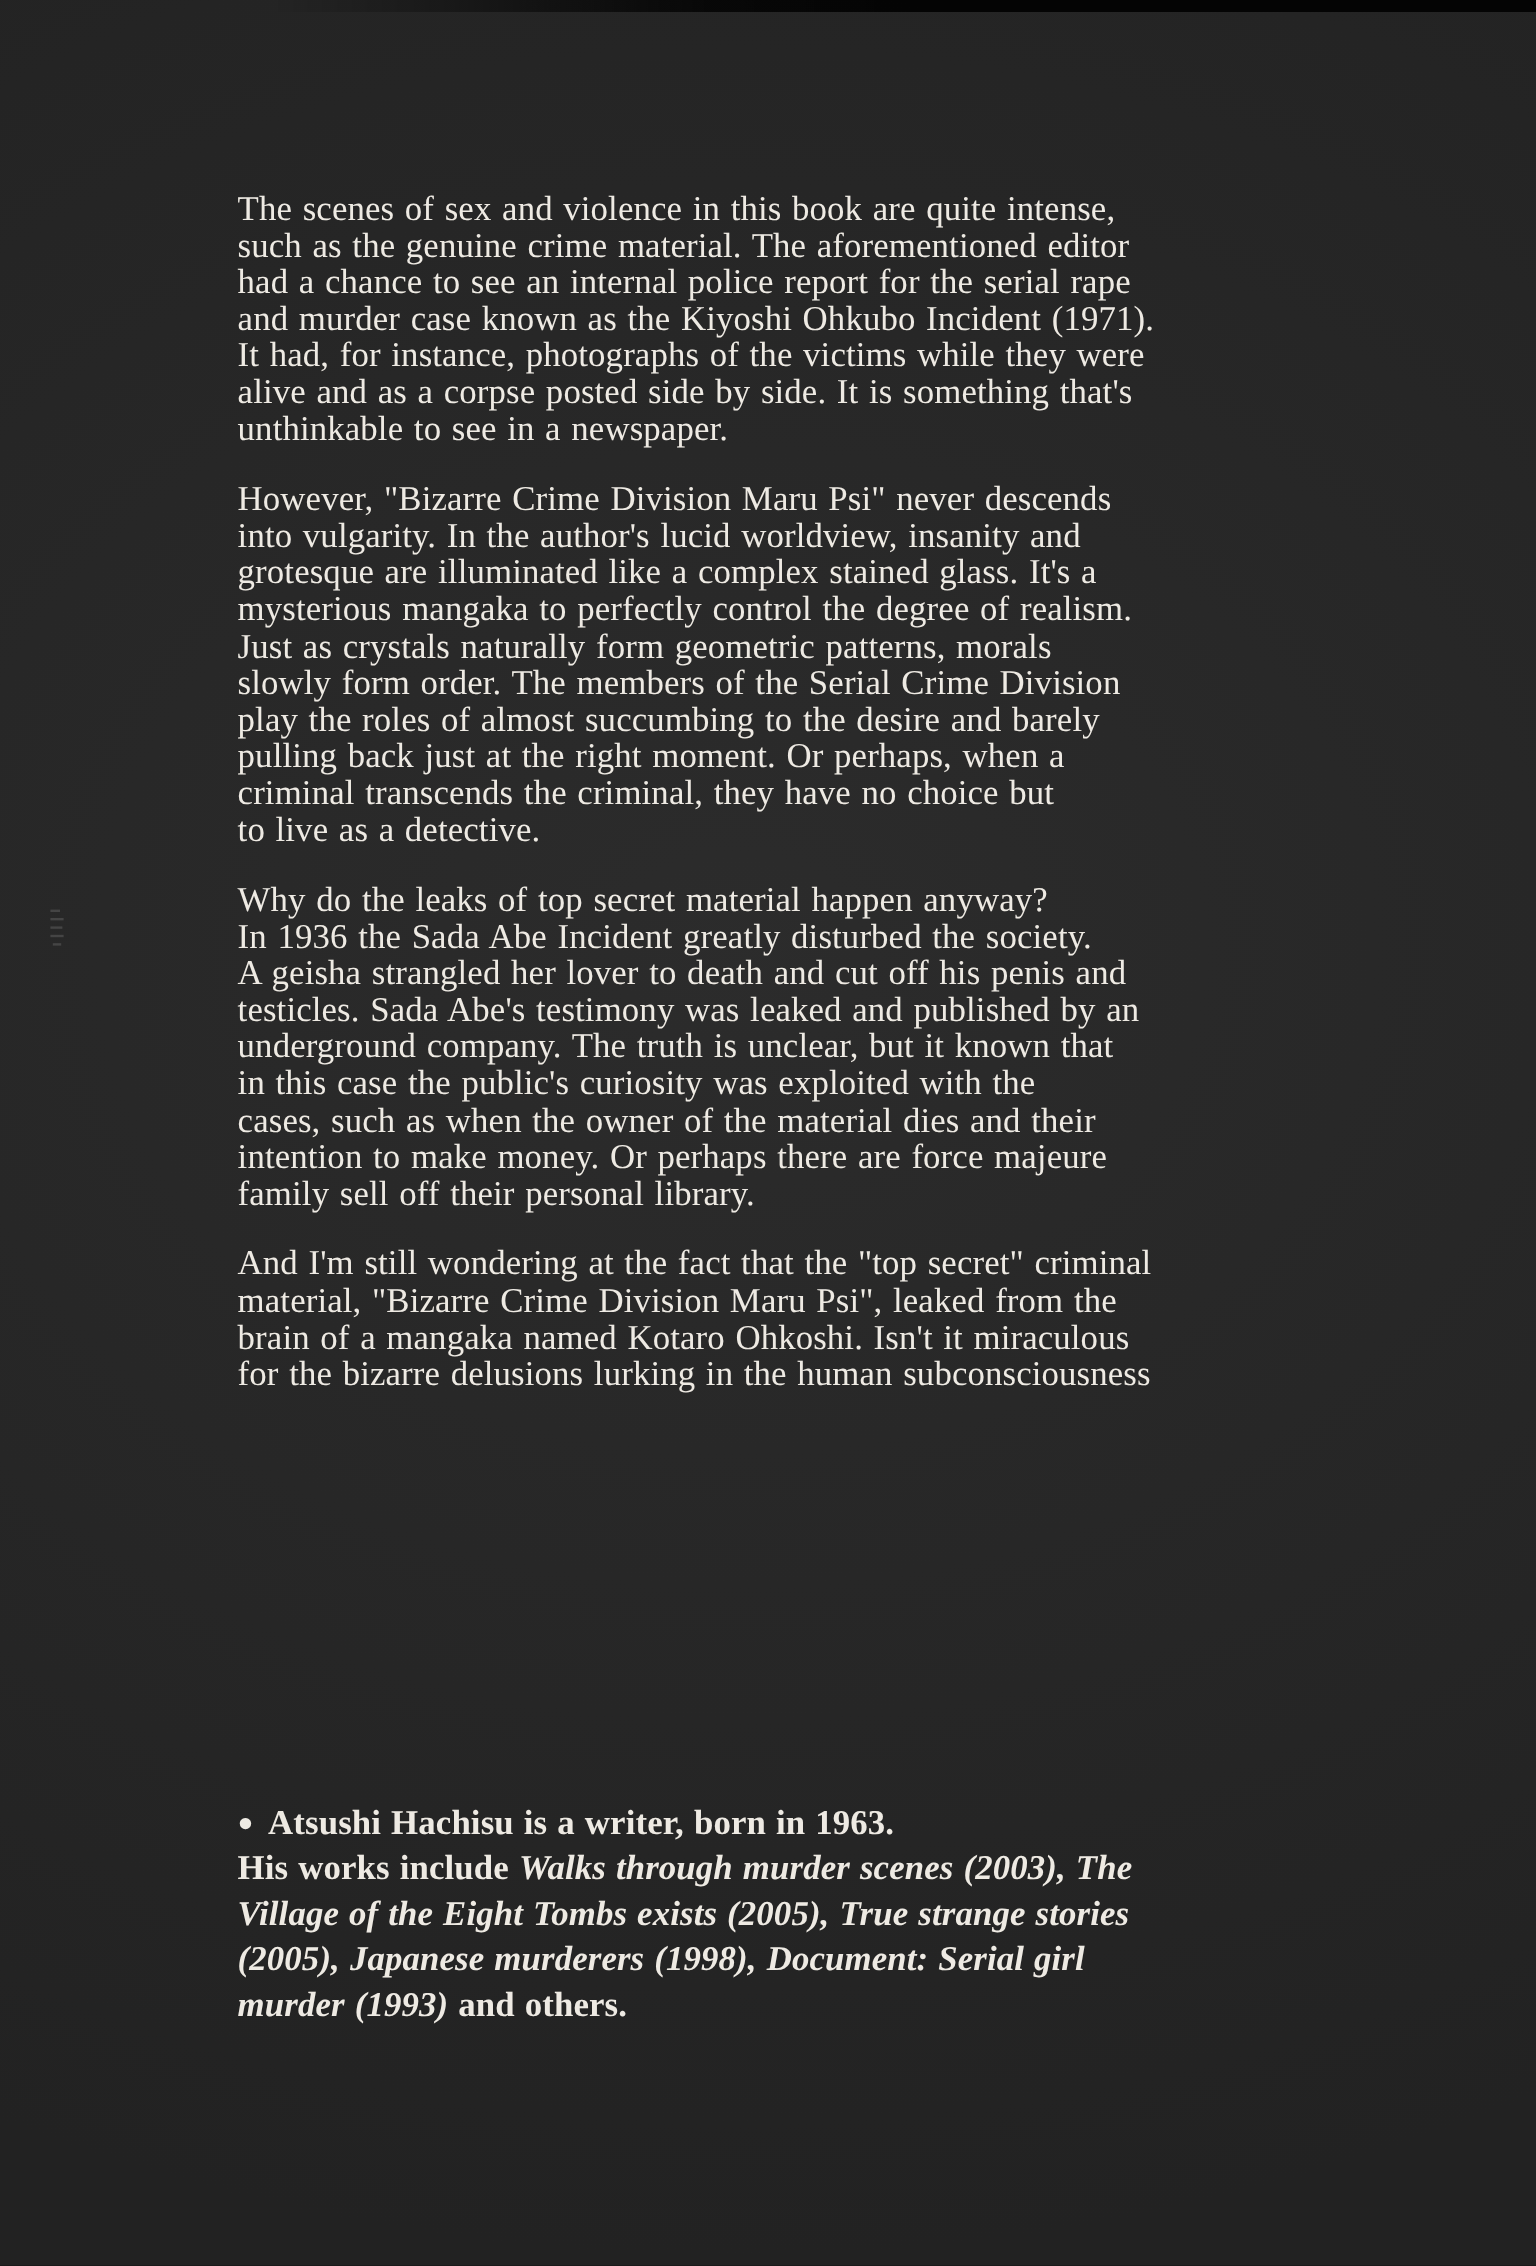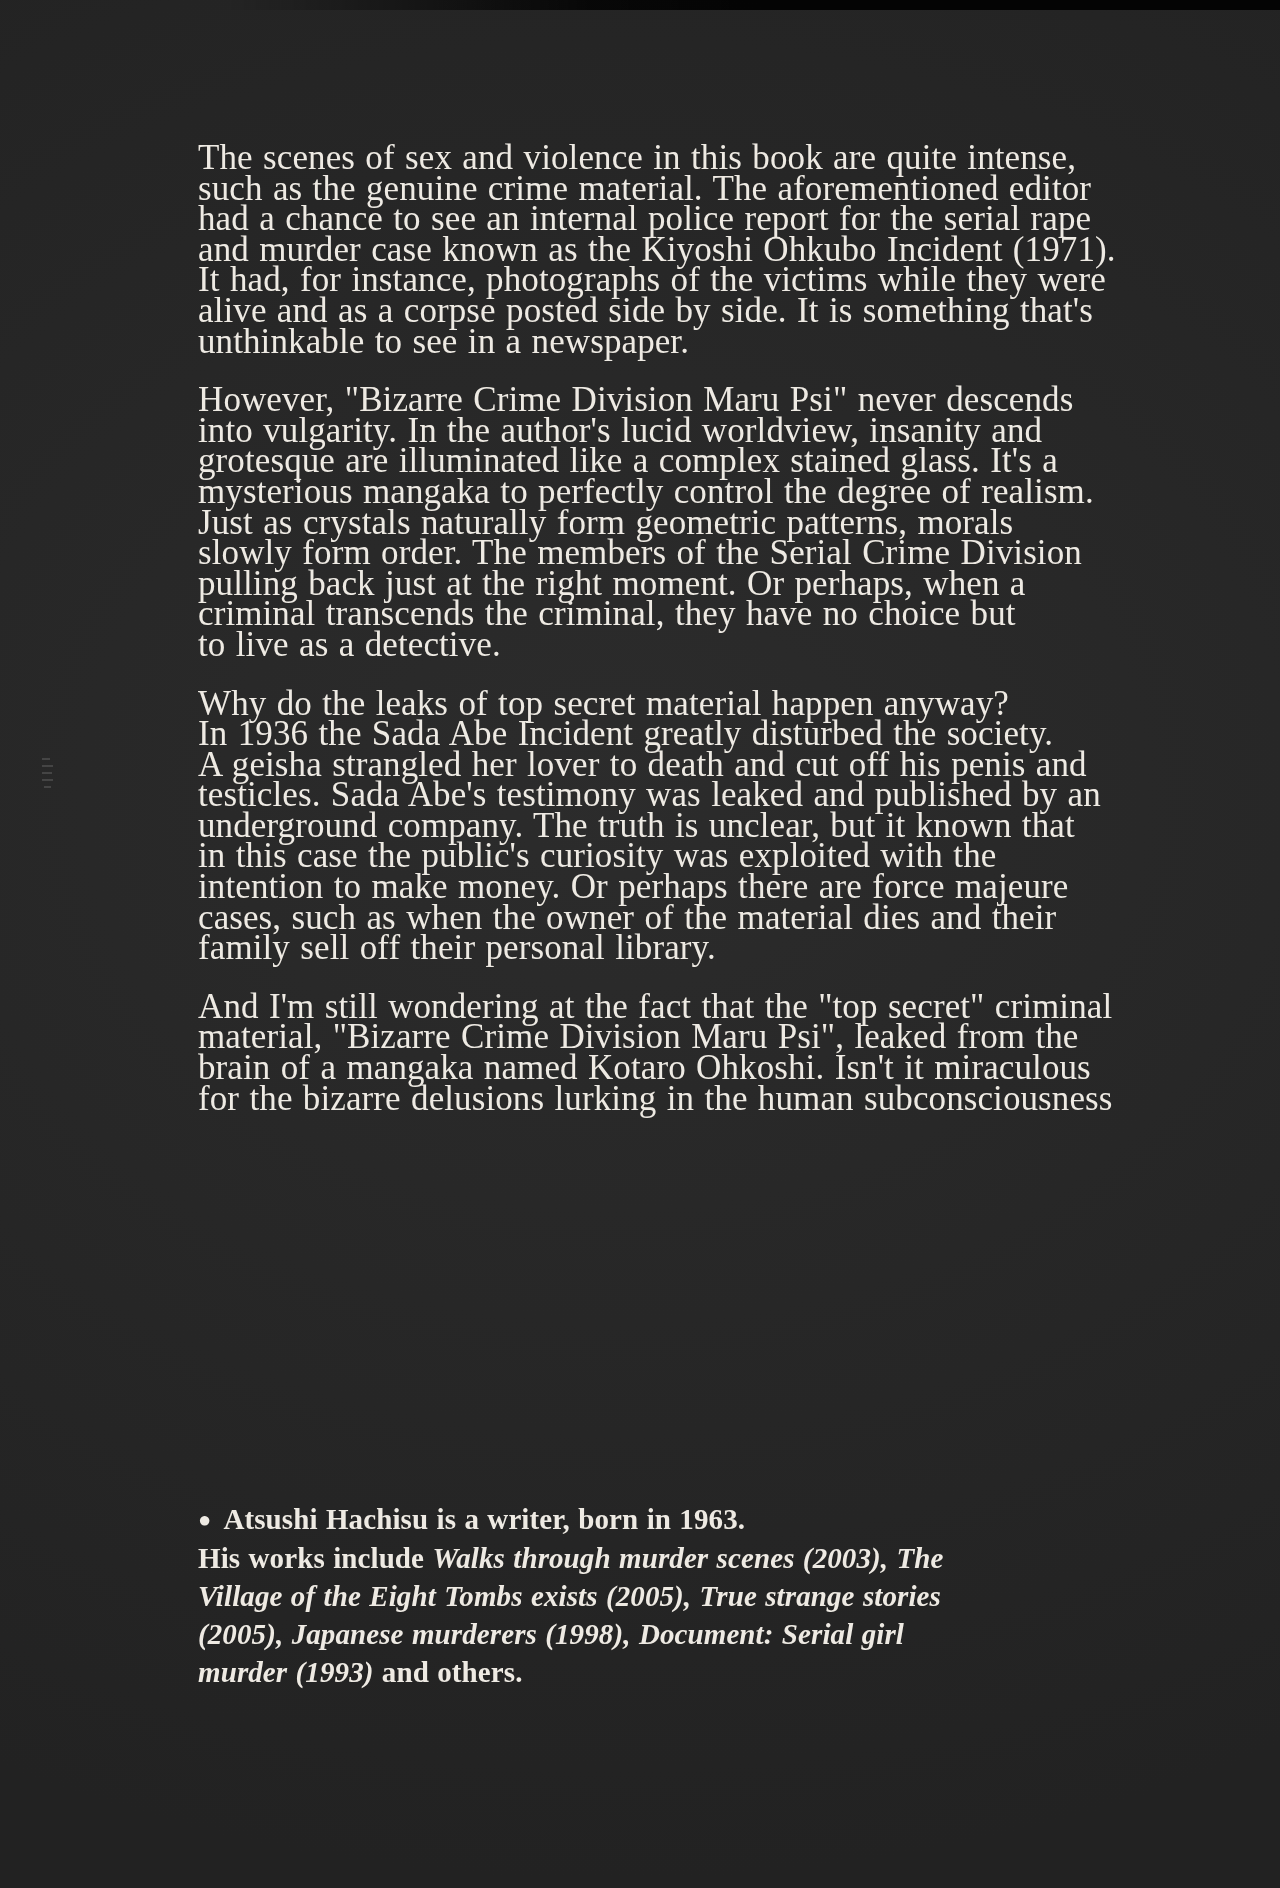--- a/index.html
+++ b/index.html
@@ -46,23 +46,23 @@
   }
   .edge-marks .dash:nth-child(1) { width: 8px; }
   .edge-marks .dash:nth-child(2) { width: 11px; }
   .edge-marks .dash:nth-child(3) { width: 10px; }
   .edge-marks .dash:nth-child(4) { width: 11px; }
   .edge-marks .dash:nth-child(5) { width: 7px; margin-left: 2px; }
 
   .essay {
     position: absolute;
     left: 198px;
-    top: 143px;
+    top: 159px;
     width: 860px;
-    font-size: 35px;
+    font-size: 29px;
     line-height: 30.6px;
     word-spacing: 1.5px;
     letter-spacing: 0.1px;
   }
   .essay .paragraph { margin-bottom: 28px; }
   .essay .line { white-space: nowrap; }
 
   .bio {
     position: absolute;
     left: 198px;
@@ -107,33 +107,34 @@
         <div class="line">alive and as a corpse posted side by side. It is something that's</div>
         <div class="line">unthinkable to see in a newspaper.</div>
       </div>
       <div class="paragraph">
         <div class="line">However, "Bizarre Crime Division Maru Psi" never descends</div>
         <div class="line">into vulgarity. In the author's lucid worldview, insanity and</div>
         <div class="line">grotesque are illuminated like a complex stained glass. It's a</div>
         <div class="line">mysterious mangaka to perfectly control the degree of realism.</div>
         <div class="line">Just as crystals naturally form geometric patterns, morals</div>
         <div class="line">slowly form order. The members of the Serial Crime Division</div>
+        <div class="line">play the roles of almost succumbing to the desire and barely</div>
         <div class="line">pulling back just at the right moment. Or perhaps, when a</div>
         <div class="line">criminal transcends the criminal, they have no choice but</div>
         <div class="line">to live as a detective.</div>
       </div>
       <div class="paragraph">
         <div class="line">Why do the leaks of top secret material happen anyway?</div>
         <div class="line">In 1936 the Sada Abe Incident greatly disturbed the society.</div>
         <div class="line">A geisha strangled her lover to death and cut off his penis and</div>
         <div class="line">testicles. Sada Abe's testimony was leaked and published by an</div>
         <div class="line">underground company. The truth is unclear, but it known that</div>
         <div class="line">in this case the public's curiosity was exploited with the</div>
+        <div class="line">cases, such as when the owner of the material dies and their</div>
         <div class="line">intention to make money. Or perhaps there are force majeure</div>
-        <div class="line">cases, such as when the owner of the material dies and their</div>
         <div class="line">family sell off their personal library.</div>
       </div>
       <div class="paragraph">
         <div class="line">And I'm still wondering at the fact that the "top secret" criminal</div>
         <div class="line">material, "Bizarre Crime Division Maru Psi", leaked from the</div>
         <div class="line">brain of a mangaka named Kotaro Ohkoshi. Isn't it miraculous</div>
         <div class="line">for the bizarre delusions lurking in the human subconsciousness</div>
       </div>
     </div>
 

